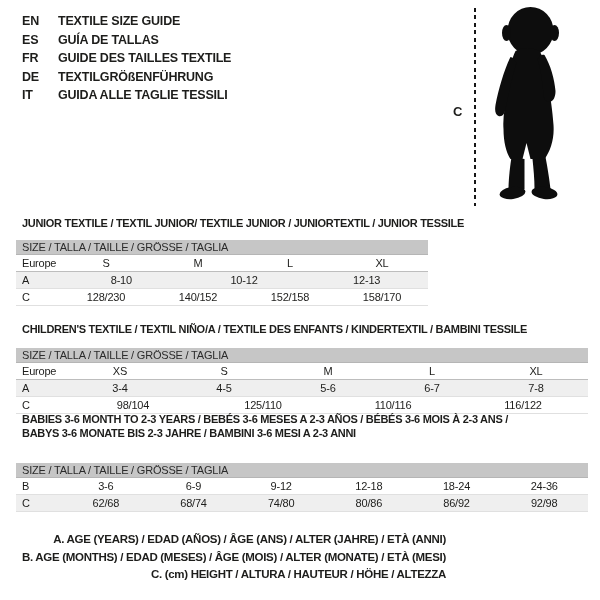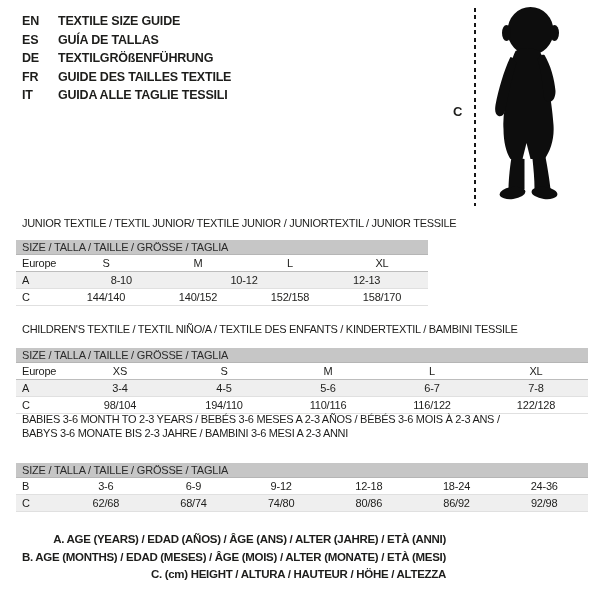--- a/index.html
+++ b/index.html
@@ -14,21 +14,21 @@
   .lang-row{display:flex;line-height:18.5px;font-size:12.5px;font-weight:bold;letter-spacing:-0.2px;}
   .lang-code{width:36px;}
 
   
   .dash-line{position:absolute;left:474px;top:8px;width:2px;height:198px;
     background:repeating-linear-gradient(to bottom,#161616 0 4px,transparent 4px 7.5px);}
   .fig-c{position:absolute;left:453px;top:104px;font-size:13px;font-weight:bold;}
   .fig-svg{position:absolute;left:482px;top:5px;}
 
   
-  .heading{position:absolute;left:22px;font-size:11px;font-weight:normal;letter-spacing:-0.3px;line-height:14px;}
+  .heading{position:absolute;left:22px;font-size:11px;font-weight:bold;letter-spacing:-0.3px;line-height:14px;}
   .h-junior{top:216px;width:560px;}
   .h-children{top:322px;width:575px;}
   .h-babies{top:412px;width:560px;}
 
   
   .tbl{position:absolute;left:16px;font-size:11px;letter-spacing:-0.2px;}
   .tbl-junior{top:240px;width:412px;}
   .tbl-children{top:348px;width:572px;}
   .tbl-babies{top:463px;width:572px;}
   .bar{box-sizing:border-box;height:15px;line-height:15px;background:var(--bar);
@@ -54,26 +54,26 @@
   <div class="lang-block">
     <div class="lang-row">
       <span class="lang-code">EN</span>
       <span class="lang-label">TEXTILE SIZE GUIDE</span>
     </div>
     <div class="lang-row">
       <span class="lang-code">ES</span>
       <span class="lang-label">GUÍA DE TALLAS</span>
     </div>
     <div class="lang-row">
+      <span class="lang-code">FR</span>
+      <span class="lang-label">GUIDE DES TAILLES TEXTILE</span>
+    </div>
+    <div class="lang-row">
       <span class="lang-code">DE</span>
       <span class="lang-label">TEXTILGRÖßENFÜHRUNG</span>
-    </div>
-    <div class="lang-row">
-      <span class="lang-code">FR</span>
-      <span class="lang-label">GUIDE DES TAILLES TEXTILE</span>
     </div>
     <div class="lang-row">
       <span class="lang-code">IT</span>
       <span class="lang-label">GUIDA ALLE TAGLIE TESSILI</span>
     </div>
   </div>
 
   <div class="dash-line"></div>
   <div class="fig-c">C</div>
   <svg class="fig-svg" width="96" height="200" viewBox="0 0 95 200" aria-hidden="true">
@@ -106,21 +106,21 @@
       <div class="cell">XL</div>
     </div>
     <div class="trow alt">
       <div class="lab">A</div>
       <div class="cell">8-10</div>
       <div class="cell">10-12</div>
       <div class="cell">12-13</div>
     </div>
     <div class="trow">
       <div class="lab">C</div>
-      <div class="cell">144/140</div>
+      <div class="cell">128/230</div>
       <div class="cell">140/152</div>
       <div class="cell">152/158</div>
       <div class="cell">158/170</div>
     </div>
   </div>
 
   <div class="heading h-children">CHILDREN'S TEXTILE / TEXTIL NIÑO/A / TEXTILE DES ENFANTS / KINDERTEXTIL / BAMBINI TESSILE</div>
   <div class="tbl tbl-children">
     <div class="bar">SIZE / TALLA / TAILLE / GRÖSSE / TAGLIA</div>
     <div class="trow euro">
@@ -135,24 +135,23 @@
       <div class="lab">A</div>
       <div class="cell">3-4</div>
       <div class="cell">4-5</div>
       <div class="cell">5-6</div>
       <div class="cell">6-7</div>
       <div class="cell">7-8</div>
     </div>
     <div class="trow">
       <div class="lab">C</div>
       <div class="cell">98/104</div>
-      <div class="cell">194/110</div>
+      <div class="cell">125/110</div>
       <div class="cell">110/116</div>
       <div class="cell">116/122</div>
-      <div class="cell">122/128</div>
     </div>
   </div>
 
   <div class="heading h-babies">
     <div>BABIES 3-6 MONTH TO 2-3 YEARS / BEBÉS 3-6 MESES A 2-3 AÑOS / BÉBÉS 3-6 MOIS À 2-3 ANS /</div>
     <div>BABYS 3-6 MONATE BIS 2-3 JAHRE / BAMBINI 3-6 MESI A 2-3 ANNI</div>
   </div>
   <div class="tbl tbl-babies">
     <div class="bar">SIZE / TALLA / TAILLE / GRÖSSE / TAGLIA</div>
     <div class="trow">

